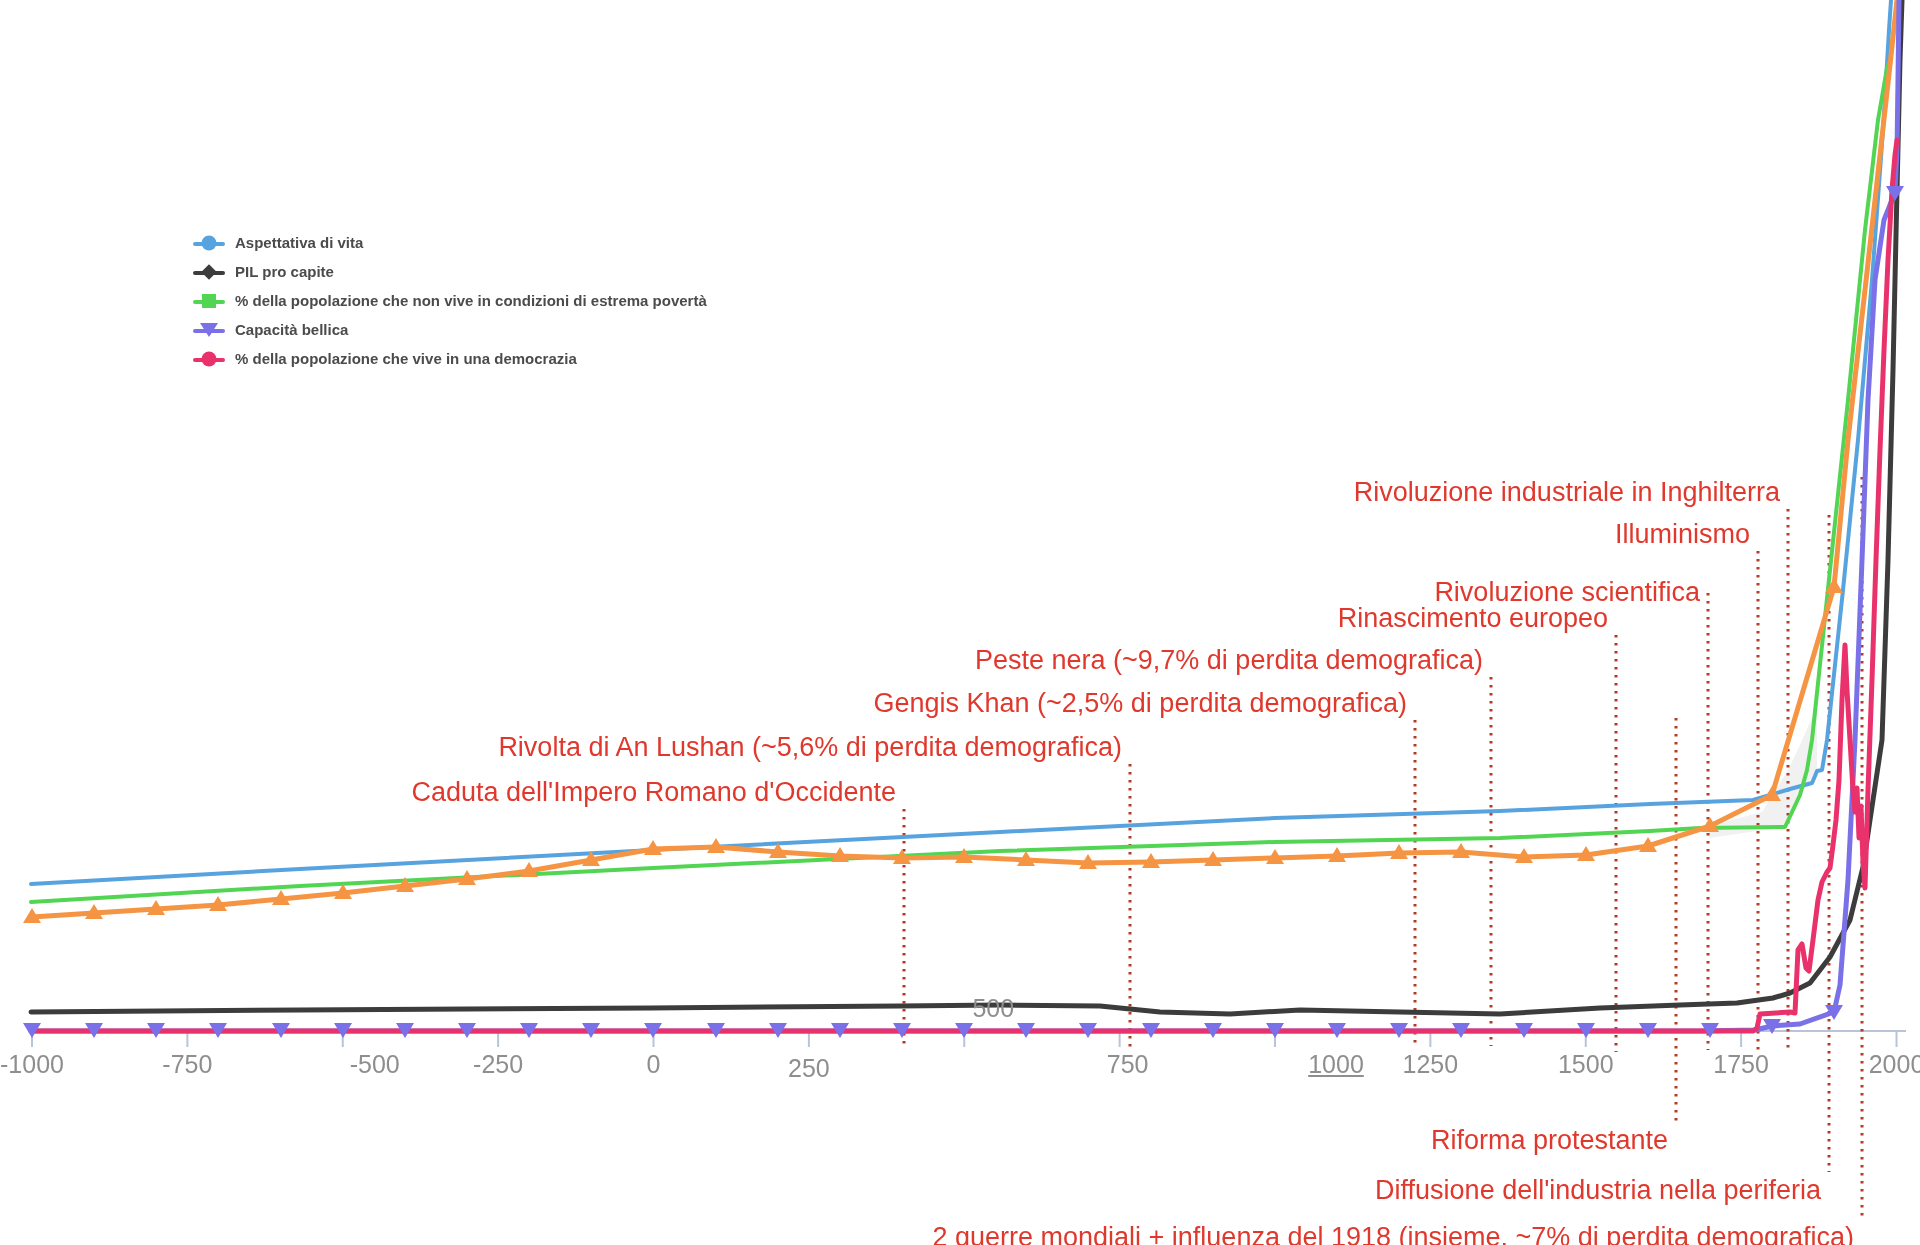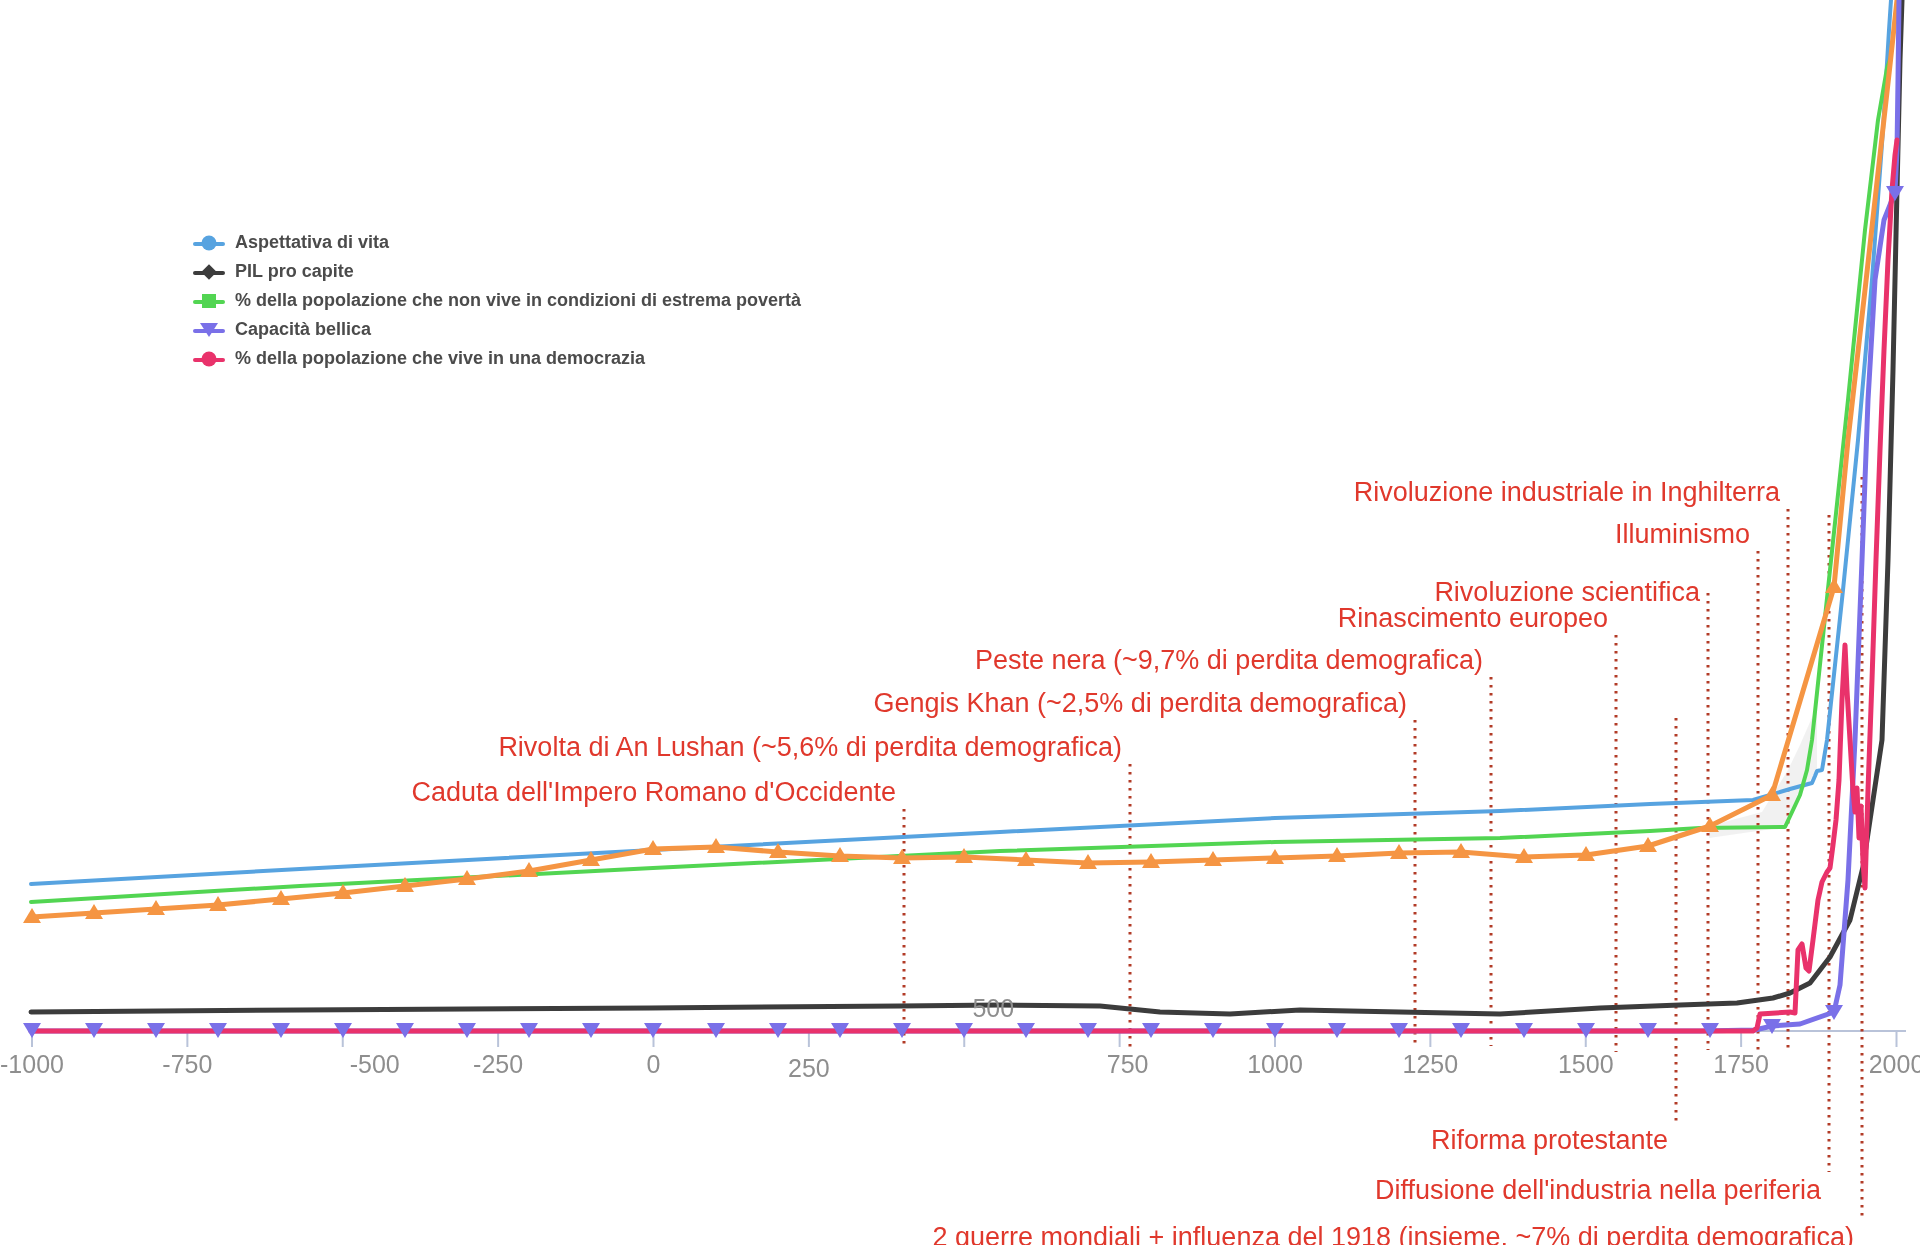--- a/index.html
+++ b/index.html
@@ -14,21 +14,21 @@
   .legend-swatch{position:relative;width:32px;height:20px;margin-right:10px;flex:0 0 32px;}
   .legend-swatch .lline{position:absolute;left:0;top:9px;width:32px;height:4px;border-radius:2px;}
   .legend-swatch .shape{position:absolute;left:16px;top:10px;transform:translate(-50%,-50%);}
   .shape.circle{width:15px;height:15px;border-radius:50%;}
   .shape.square{width:14px;height:14px;}
   .shape.diamond{width:11px;height:11px;transform:translate(-50%,-50%) rotate(45deg);}
   .shape.triangle-up{width:0;height:0;border-left:9px solid transparent;
                      border-right:9px solid transparent;border-bottom:14px solid;}
   .shape.triangle-down{width:0;height:0;border-left:9px solid transparent;
                        border-right:9px solid transparent;border-top:14px solid;}
-  .legend-label{font-size:18px;font-weight:bold;color:#4b4b4b;white-space:nowrap;}
+  .legend-label{font-size:15px;font-weight:bold;color:#4b4b4b;white-space:nowrap;}
   .annot{position:absolute;font-size:27px;color:#e0382c;white-space:nowrap;
          text-align:right;line-height:34px;height:34px;}
 </style>
 </head>
 <body>
 
 <div id="chart-root">
   <svg id="chart-svg" width="1920" height="1245" viewBox="0 0 1920 1245">
       <polygon points="1709,826 1762,812 1788,770 1800,745 1817,706 1817,770 1800,795 1786,827 1709,838" fill="#ebebeb" opacity="0.7"></polygon>
       <line x1="30" y1="1031" x2="1906" y2="1031" stroke="#b9c3d9" stroke-width="2"></line>
@@ -126,21 +126,21 @@
     </svg>
   <div id="tick-labels">
       <div class="tick-label" style="left: 32px; top: 1050px;">-1000</div>
       <div class="tick-label" style="left: 187.375px; top: 1050px;">-750</div>
       <div class="tick-label" style="left: 342.75px; top: 1050px; margin-left: 32px;">-500</div>
       <div class="tick-label" style="left: 498.125px; top: 1050px;">-250</div>
       <div class="tick-label" style="left: 653.5px; top: 1050px;">0</div>
       <div class="tick-label" style="left: 808.875px; top: 1054px; text-align: center;">250</div>
       <div class="tick-label" style="left: 964.25px; top: 994px; margin-left: 29px;">500</div>
       <div class="tick-label" style="left: 1119.62px; top: 1050px; margin-left: 8px;">750</div>
-      <div class="tick-label" style="left: 1275px; top: 1050px;">1000</div>
+      <div class="tick-label" style="left: 1336px; top: 1050px; text-decoration: underline;">1000</div>
       <div class="tick-label" style="left: 1430.38px; top: 1050px;">1250</div>
       <div class="tick-label" style="left: 1585.75px; top: 1050px;">1500</div>
       <div class="tick-label" style="left: 1741.12px; top: 1050px;">1750</div>
       <div class="tick-label" style="left: 1896.5px; top: 1050px;">2000</div>
     </div>
   <div class="legend" id="legend">
       <div class="legend-row">
         <span class="legend-swatch">
           <span class="lline" style="background: rgb(87, 163, 224);"></span>
           <span class="shape circle" style="background: rgb(87, 163, 224);"></span>

